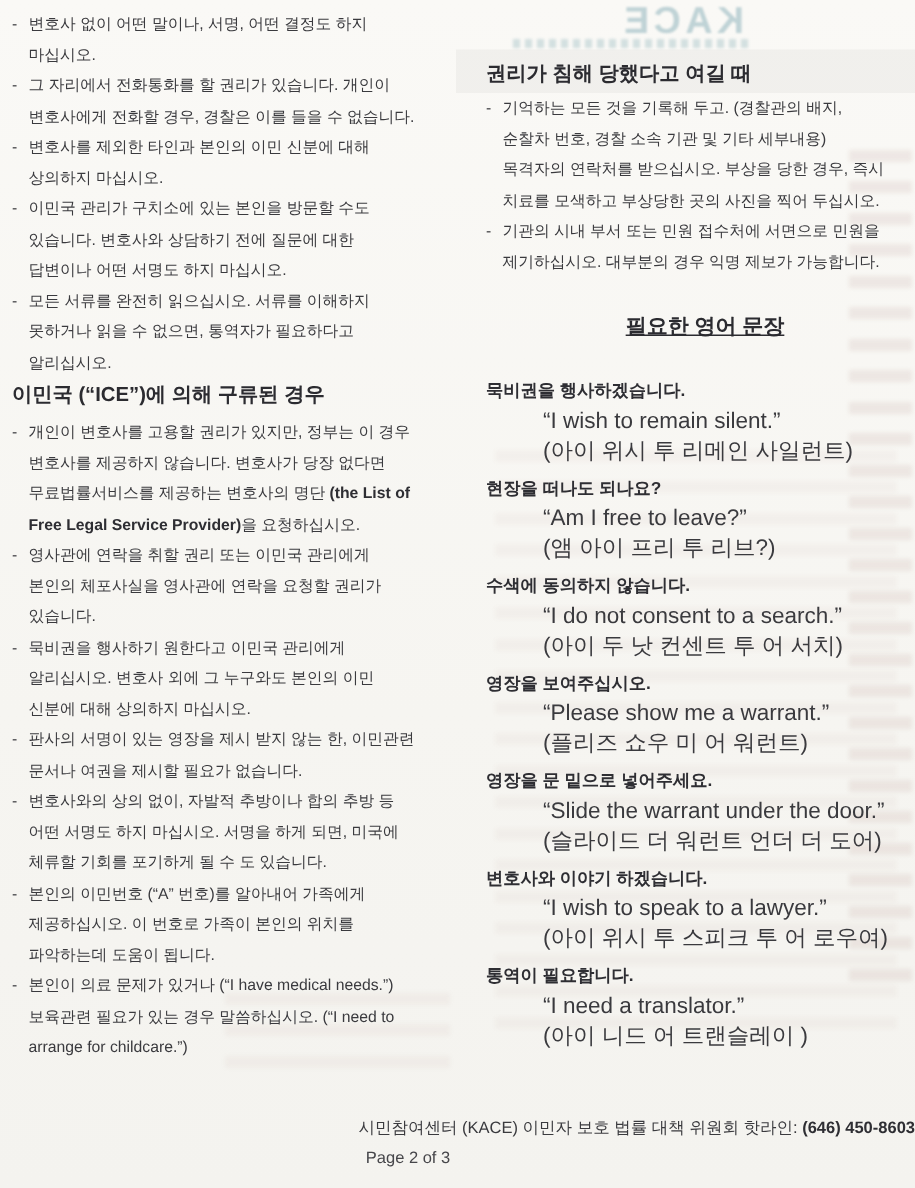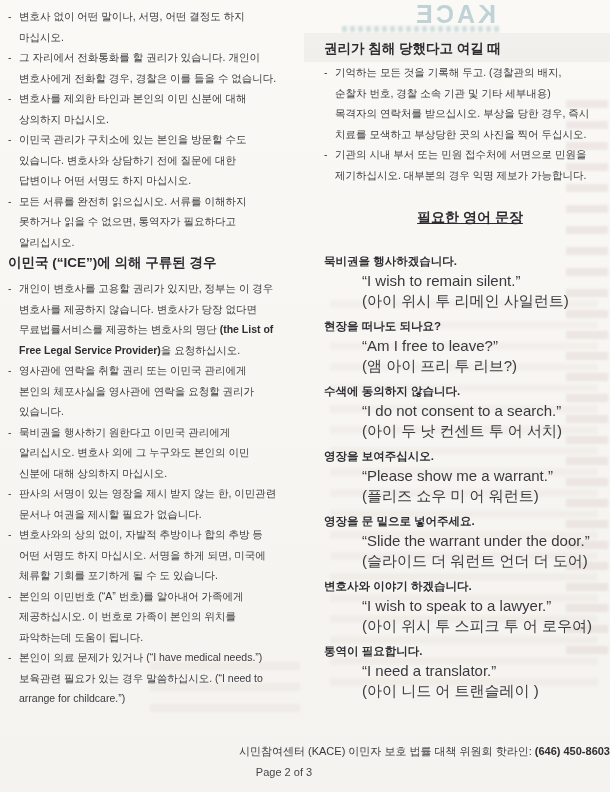--- a/index.html
+++ b/index.html
@@ -62,21 +62,21 @@
   .phrase .ko{font-size:11.5px;font-weight:bold;line-height:20px;color:#2e2e33;}
   .phrase .en,.phrase .pron{font-size:15px;line-height:20px;padding-left:38px;white-space:pre-line;}
 
   b{font-weight:bold;color:#2e2e33;}
 
   .footer-line{
     position:absolute;left:0;top:744px;width:610px;
     text-align:right;font-size:11px;color:#3a3a3e;
   }
   .page-num{
-    position:absolute;left:12px;top:766px;width:544px;
+    position:absolute;left:0;top:766px;width:544px;
     text-align:center;font-size:11px;color:#46464a;
   }
 </style>
 </head>
 <body>
 
 <div class="page-bg"></div>
 
 <div class="bleed-logo">KACE</div>
 <div class="bleed-logo-sub"></div>

